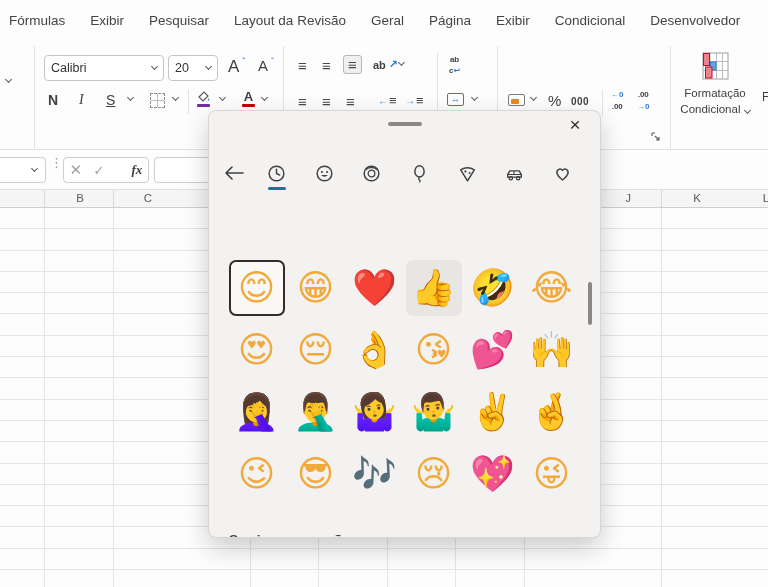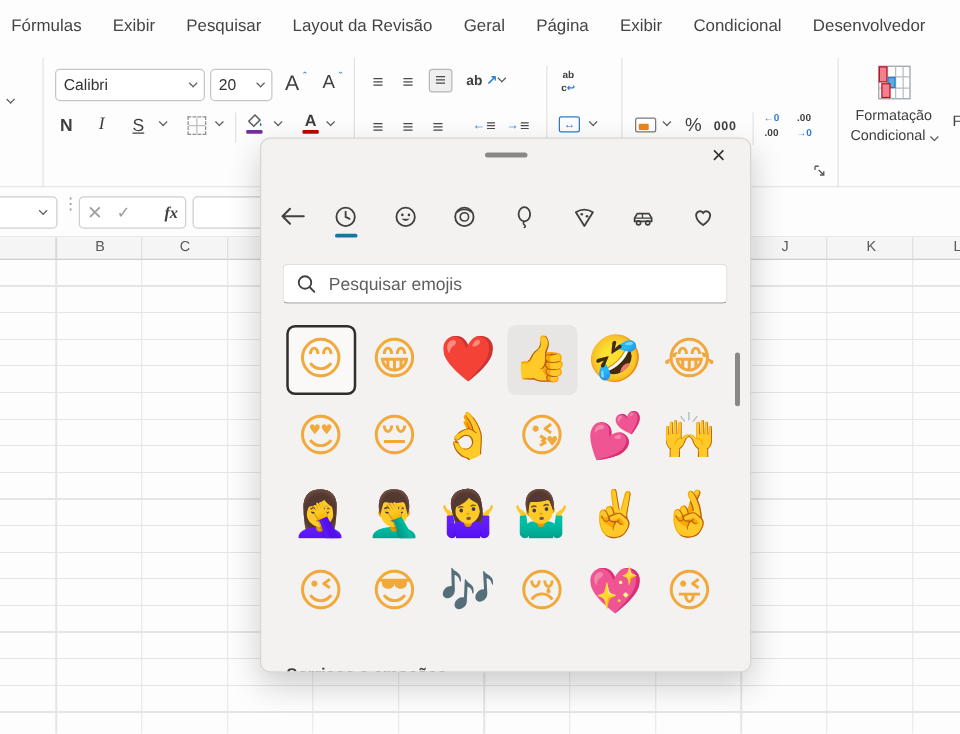--- a/index.html
+++ b/index.html
@@ -322,27 +322,20 @@
         </svg>
       </div>
       <div class="cat">
         <svg class="ic" width="21" height="21" viewBox="0 0 20 20">
           <path d="M10 16.2 C4.2 12.2 3.4 7.6 6.4 6 C8.4 5 10 7 10 7 C10 7 11.6 5 13.6 6 C16.6 7.6 15.8 12.2 10 16.2 Z" stroke="#404040" stroke-width="1.4" fill="none"></path>
         </svg>
       </div>
     </div>
   </div>
 
-  <div class="searchbox">
-    <svg class="ic" width="16" height="16" viewBox="0 0 16 16">
-      <circle cx="7" cy="7" r="5" stroke="#404040" stroke-width="1.5" fill="none"></circle>
-      <path d="M11 11 L14.5 14.5" stroke="#404040" stroke-width="1.5" stroke-linecap="round"></path>
-    </svg>
-    <span class="ph">Pesquisar emojis</span>
-  </div>
 
   <div class="emoji-grid" id="emojigrid">
       <div class="ecell sel" style="color: rgb(242, 169, 59);">😊</div>
       <div class="ecell" style="color: rgb(242, 169, 59);">😁</div>
       <div class="ecell" style="color: rgb(217, 43, 43);">❤️</div>
       <div class="ecell hov" style="color: rgb(242, 169, 59);">👍</div>
       <div class="ecell" style="color: rgb(242, 169, 59);">🤣</div>
       <div class="ecell" style="color: rgb(242, 169, 59);">😂</div>
       <div class="ecell" style="color: rgb(242, 169, 59);">😍</div>
       <div class="ecell" style="color: rgb(242, 169, 59);">😔</div>

